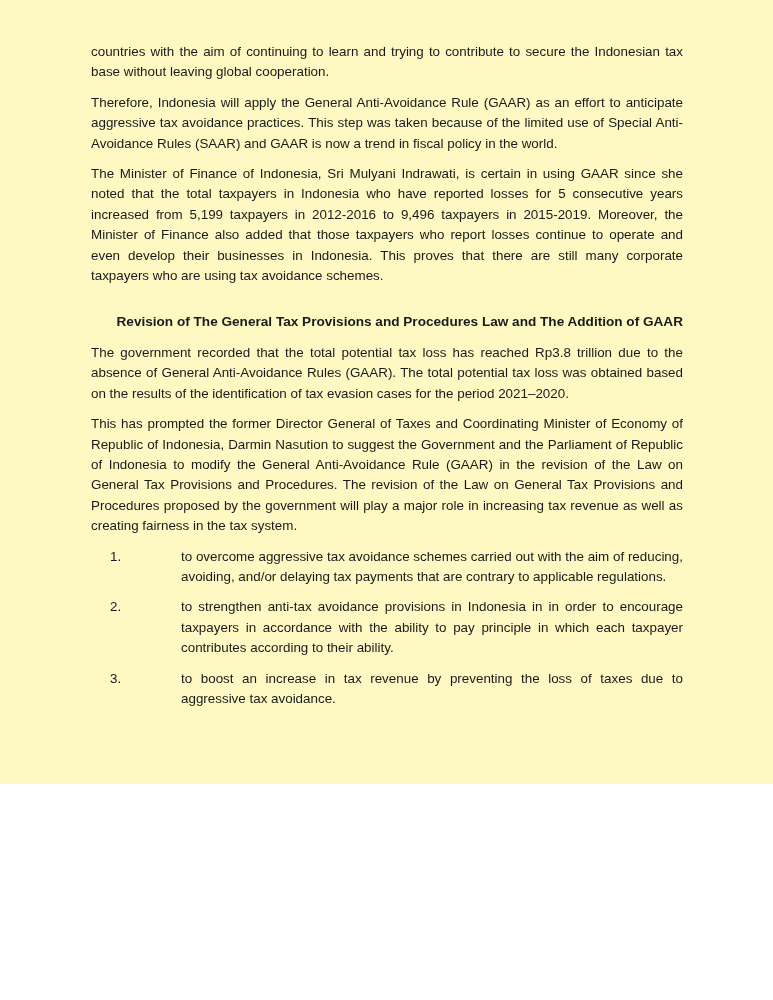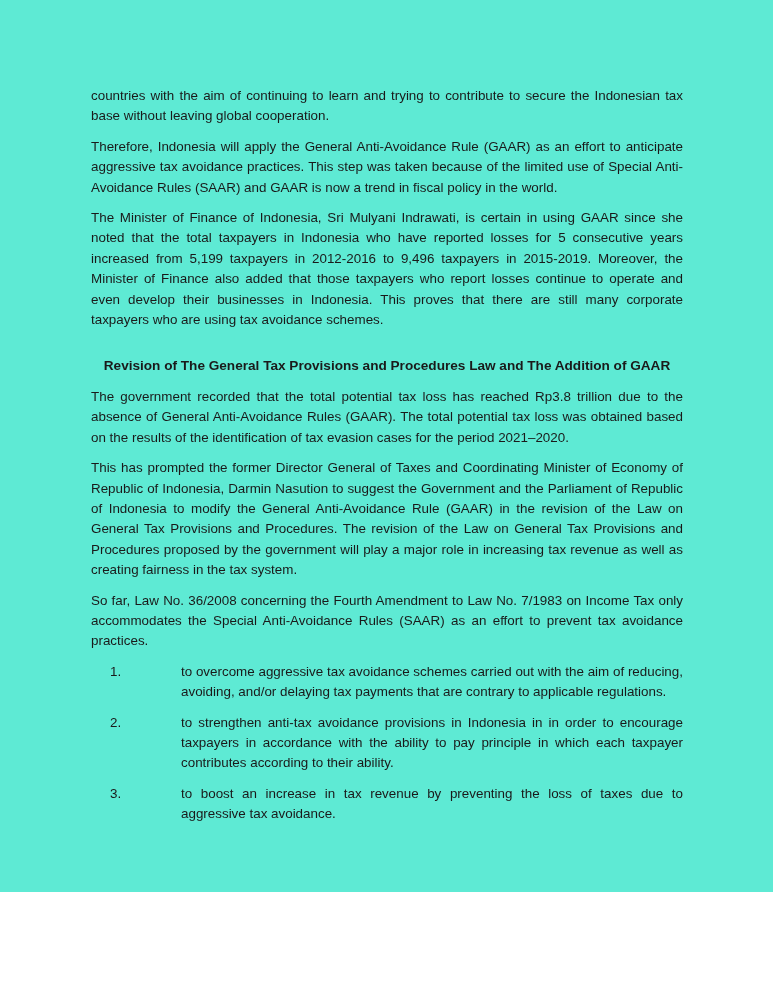--- a/index.html
+++ b/index.html
@@ -10,41 +10,41 @@
   body {
     width: 773px;
     height: 1000px;
     overflow: hidden;
     font-family: "Liberation Sans", sans-serif;
     color: #1a1a1a;
   }
   .page {
     box-sizing: border-box;
     width: 773px;
-    height: 892px;
-    padding: 86px 90px 0 91px;
-    background: #5eead4;
+    height: 784px;
+    padding: 42px 90px 0 91px;
+    background: #fef9c3;
   }
   .doc-body {
     width: 592px;
   }
   .para {
     margin: 0 0 10px 0;
     font-size: 13.4px;
     line-height: 20.4px;
     text-align: justify;
     text-justify: inter-word;
     font-weight: 400;
   }
   .heading {
     margin: 26px 0 10px 0;
     font-size: 13.6px;
     line-height: 20.4px;
     font-weight: 700;
-    text-align: center;
+    text-align: right;
   }
   .num-list {
     margin: 0;
     padding: 0;
   }
   .list-item {
     display: flex;
     margin: 0 0 10px 0;
     padding-left: 19px;
     font-size: 13.4px;
@@ -73,21 +73,20 @@
     <p class="para">Therefore, Indonesia will apply the General Anti-Avoidance Rule (GAAR) as an effort to anticipate aggressive tax avoidance practices. This step was taken because of the limited use of Special Anti- Avoidance Rules (SAAR) and GAAR is now a trend in fiscal policy in the world.</p>
 
     <p class="para">The Minister of Finance of Indonesia, Sri Mulyani Indrawati, is certain in using GAAR since she noted that the total taxpayers in Indonesia who have reported losses for 5 consecutive years increased from 5,199 taxpayers in 2012-2016 to 9,496 taxpayers in 2015-2019. Moreover, the Minister of Finance also added that those taxpayers who report losses continue to operate and even develop their businesses in Indonesia. This proves that there are still many corporate taxpayers who are using tax avoidance schemes.</p>
 
     <h2 class="heading">Revision of The General Tax Provisions and Procedures Law and The Addition of GAAR</h2>
 
     <p class="para">The government recorded that the total potential tax loss has reached Rp3.8 trillion due to the absence of General Anti-Avoidance Rules (GAAR). The total potential tax loss was obtained based on the results of the identification of tax evasion cases for the period 2021–2020.</p>
 
     <p class="para">This has prompted the former Director General of Taxes and Coordinating Minister of Economy of Republic of Indonesia, Darmin Nasution to suggest the Government and the Parliament of Republic of Indonesia to modify the General Anti-Avoidance Rule (GAAR) in the revision of the Law on General Tax Provisions and Procedures. The revision of the Law on General Tax Provisions and Procedures proposed by the government will play a major role in increasing tax revenue as well as creating fairness in the tax system.</p>
 
-    <p class="para">So far, Law No. 36/2008 concerning the Fourth Amendment to Law No. 7/1983 on Income Tax only accommodates the Special Anti-Avoidance Rules (SAAR) as an effort to prevent tax avoidance practices.</p>
 
 
     <div class="num-list">
 
       <div class="list-item">
         <span class="num">1.</span>
         <span class="li-text">to overcome aggressive tax avoidance schemes carried out with the aim of reducing, avoiding, and/or delaying tax payments that are contrary to applicable regulations.</span>
       </div>
 
       <div class="list-item">

